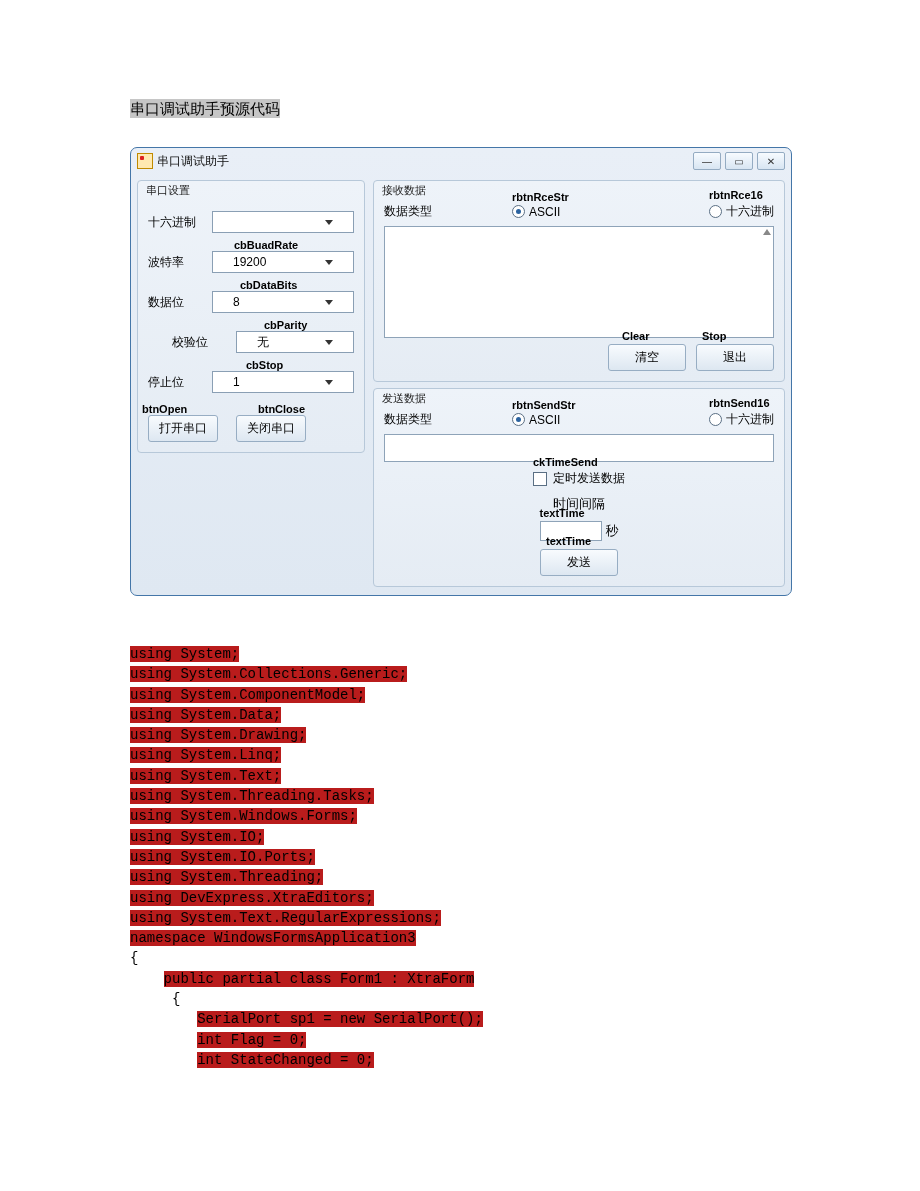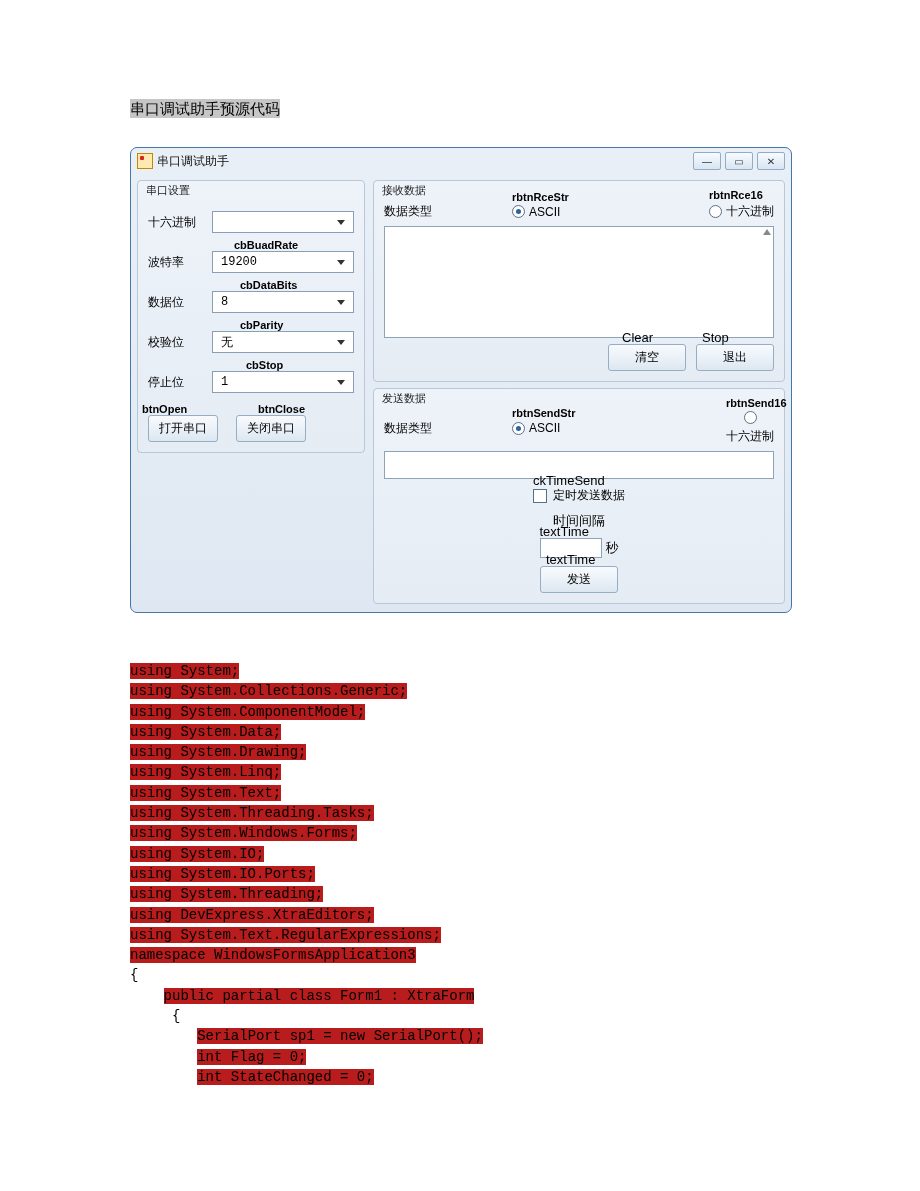--- a/index.html
+++ b/index.html
@@ -84,23 +84,22 @@
   align-items:center;
   margin: 8px 0;
   position: relative;
 }
 .form-row .label { width: 64px; font-size:12px; }
 .combo {
   flex:1; height:20px;
   background:#fff;
   border:1px solid #8a9fb4;
   display:flex; align-items:center; justify-content:space-between;
-  padding: 0 8px;
+  padding: 0 20px;
   font-size:12px;
-  font-family:Liberation Mono, monospace;
 }
 .combo .arrow {
   width:0;height:0;border-left:4px solid transparent;border-right:4px solid transparent;border-top:5px solid #333;
 }
 .field-anno {
   position:absolute;
   top:-12px;
   font-size:11px;
   font-weight:bold;
   color:#000;
@@ -128,21 +127,21 @@
   width:11px;height:11px;border:1px solid #5a6f84;border-radius:50%;display:inline-flex;align-items:center;justify-content:center;background:#fff;
 }
 .radio-dot.checked::after{content:"";width:5px;height:5px;background:#2b63a0;border-radius:50%;}
 .anno-top { position:absolute; top:-14px; left:0; font-size:11px; font-weight:bold;}
 .textarea-box {
   background:#fff; border:1px solid #8ea3b8; height:110px; position:relative;
 }
 .textarea-box.small { height:26px; }
 .scroll-arrow { position:absolute; right:2px; top:2px; width:0;height:0;border-left:4px solid transparent;border-right:4px solid transparent;border-bottom:6px solid #888;}
 .rx-footer, .tx-footer { display:flex; justify-content:flex-end; gap:10px; margin-top:6px; align-items:center; position:relative;}
-.anno-over { position:absolute; top:-14px; font-size:13px; font-weight:normal; }
+.anno-over { position:absolute; top:-14px; font-size:11px; font-weight:bold; }
 .tx-footer-left { display:flex; align-items:center; gap:6px; font-size:12px; }
 .checkbox { width:12px;height:12px;border:1px solid #5a6f84;background:#fff; }
 .tx-footer-row { display:flex; align-items:center; justify-content:space-between; margin-top:8px; gap:8px; position:relative;flex-direction:column;}
 .txt-input { width:60px; height:18px; border:1px solid #8ea3b8; background:#fff;}
 
 .code-block {
   margin-top: 48px;
   font-family: "NSimSun","SimSun","Courier New",monospace;
   font-size: 14px;
   line-height: 1.45;
@@ -194,21 +193,21 @@
 
           <div class="form-row" style="margin-top:18px;">
             <span class="field-anno" style="left:92px;">cbDataBits</span>
             <span class="label">数据位</span>
             <div class="combo">
               <span>8</span>
               <span class="arrow"></span>
             </div>
           </div>
 
-          <div class="form-row" style="margin-top:18px;">
+          <div class="form-row" style="margin-top:18px;margin-left:24px;">
             <span class="field-anno" style="left:92px;">cbParity</span>
             <span class="label">校验位</span>
             <div class="combo">
               <span>无</span>
               <span class="arrow"></span>
             </div>
           </div>
 
           <div class="form-row" style="margin-top:18px;">
             <span class="field-anno" style="left:98px;">cbStop</span>
@@ -266,21 +265,21 @@
 
         <div class="groupbox">
           <div class="gtitle">发送数据</div>
           <div class="tx-header">
             <span>数据类型</span>
             <div class="radio-group" style="flex:0 0 auto; margin-left:56px;">
               <span class="anno-top">rbtnSendStr</span>
               <span class="radio-dot checked"></span>
               <span>ASCII</span>
             </div>
-            <div class="radio-group" style="margin-left:auto;flex-direction:column;">
+            <div class="radio-group" style="margin-left:auto;">
               <span class="anno-top">rbtnSend16</span>
               <span class="radio-dot"></span>
               <span>十六进制</span>
             </div>
           </div>
           <div class="textarea-box small"></div>
           <div class="tx-footer-row">
             <div class="tx-footer-left" style="position:relative;">
               <span class="anno-over" style="left:0px;">ckTimeSend</span>
               <span class="checkbox"></span>

